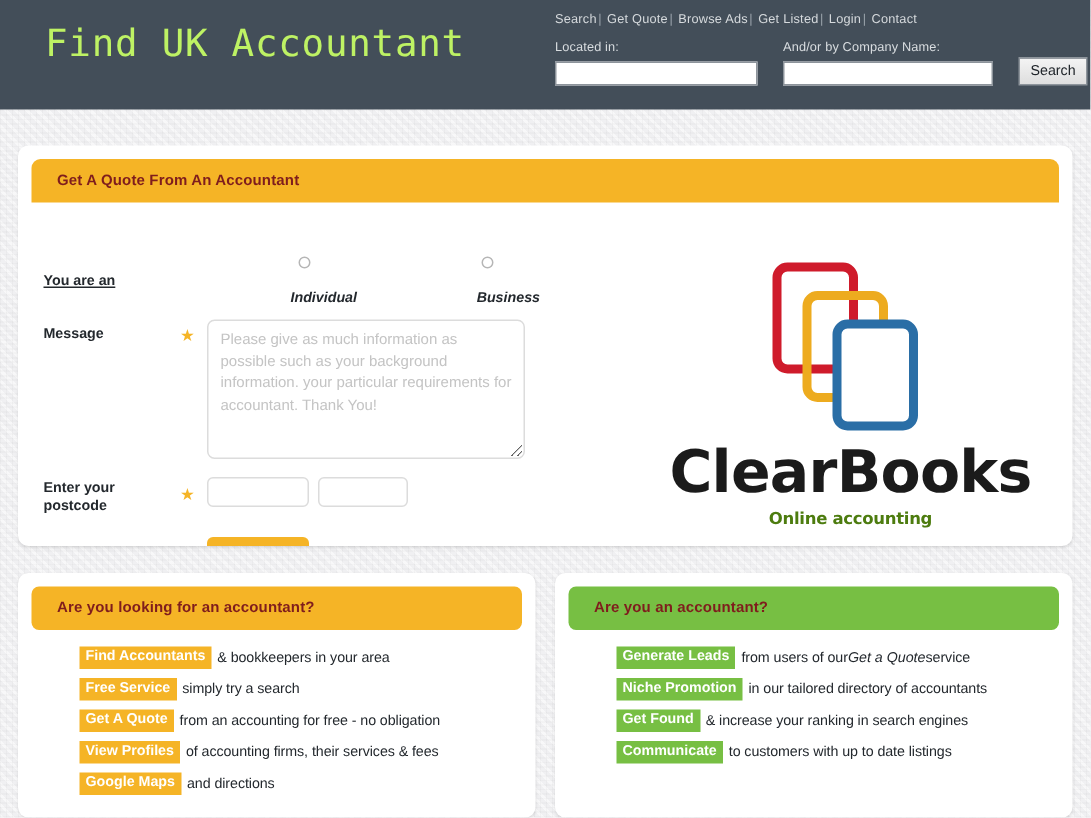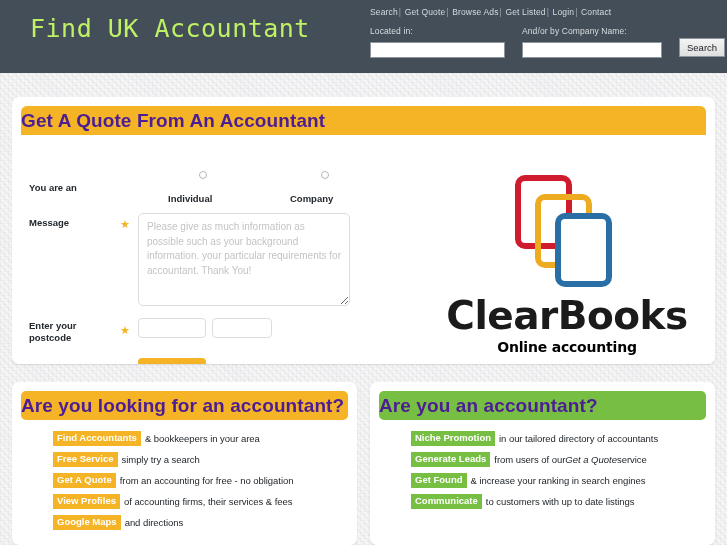--- a/index.html
+++ b/index.html
@@ -113,23 +113,24 @@
     left: 12px;
     top: 97px;
     width: 703px;
     height: 267px;
     overflow: hidden;
   }
 
   .panel-head {
     height: 29px;
     line-height: 29px;
-    color: #4c1d95;
-    font-size: 19px;
-    font-weight: bold;
+    color: #7f1d1d;
+    font-size: 10px;
+    font-weight: bold;
+    padding-left: 17px;
     letter-spacing: 0.1px;
   }
   .head-amber { background: #f5b426; }
   .head-green { background: #77bf43; }
 
   .quote-head {
     border-radius: 6px 6px 0 0;
     margin: 9px 9px 0 9px;
     height: 29px;
   }
@@ -143,35 +144,35 @@
 
   .form-label {
     position: absolute;
     left: 17px;
     font-size: 9.5px;
     font-weight: bold;
     color: #23282d;
     width: 72px;
     line-height: 1.25;
   }
-  .lbl-youarean { top: 47px; }
+  .lbl-youarean { top: 47px; text-decoration: underline; }
   .lbl-message  { top: 82px; }
   .lbl-postcode { top: 185px; }
 
   .req-star {
     position: absolute;
     left: 108px;
     color: #f5b426;
     font-size: 11px;
     line-height: 1;
   }
   .star-msg  { top: 84px; }
   .star-post { top: 190px; }
 
-  .radio-block { position: absolute; top: 36px; text-align: left; }
+  .radio-block { position: absolute; top: 36px; text-align: right; font-style: italic; }
   .rb-individual { left: 156px; width: 70px; }
   .rb-business   { left: 278px; width: 70px; }
 
   .radio-dot {
     display: block;
     width: 8px; height: 8px;
     margin: 0 auto 9px auto;
     border: 1px solid #b6b6b6;
     border-radius: 50%;
     background: #fff;
@@ -260,23 +261,23 @@
     font-family: "DejaVu Sans", sans-serif;
     font-size: 39px;
     font-weight: bold;
     color: #1b1b1b;
     letter-spacing: -0.5px;
     line-height: 1.1;
     margin-top: 2px;
   }
   .logo-sub {
     font-family: "DejaVu Sans", sans-serif;
-    font-size: 14px;
-    font-weight: bold;
-    color: #000000;
+    font-size: 11px;
+    font-weight: bold;
+    color: #4d7c0f;
     letter-spacing: -0.2px;
     margin-top: 1px;
   }
 
   
   .bottom-card {
     position: absolute;
     top: 382px;
     width: 345px;
     height: 163px;
@@ -370,21 +371,21 @@
 
     <div class="form-label lbl-youarean">You are an</div>
 
     <div class="radio-block rb-individual">
       <span class="radio-dot"></span>
       <span class="radio-text">Individual</span>
     </div>
 
     <div class="radio-block rb-business">
       <span class="radio-dot"></span>
-      <span class="radio-text">Company</span>
+      <span class="radio-text">Business</span>
     </div>
 
     <div class="form-label lbl-message">Message</div>
     <span class="req-star star-msg">★</span>
 
     <textarea class="msg-textarea" placeholder="Please give as much information as possible such as your background information. your particular requirements for accountant. Thank You!" style=""></textarea>
 
     <div class="form-label lbl-postcode">Enter your postcode</div>
     <span class="req-star star-post">★</span>
 
@@ -432,30 +433,30 @@
     </li>
   </ul>
   <div class="bottom-links">&nbsp;</div>
 </div>
 
 <div class="card bottom-card bc-right">
   <div class="panel-head head-green bp-head">Are you an accountant?</div>
 
   <ul class="feature-list">
     <li class="feature-item">
-      <span class="feat-tag tag-green">Niche Promotion</span>
-      <span class="feat-rest">in our tailored directory of accountants</span>
-    </li>
-    <li class="feature-item">
       <span class="feat-tag tag-green">Generate Leads</span>
       <span class="feat-rest">from users of our </span>
         <i>Get a Quote</i>
         <span class="feat-rest"> service</span>
     </li>
     <li class="feature-item">
+      <span class="feat-tag tag-green">Niche Promotion</span>
+      <span class="feat-rest">in our tailored directory of accountants</span>
+    </li>
+    <li class="feature-item">
       <span class="feat-tag tag-green">Get Found</span>
       <span class="feat-rest">&amp; increase your ranking in search engines</span>
     </li>
     <li class="feature-item">
       <span class="feat-tag tag-green">Communicate</span>
       <span class="feat-rest">to customers with up to date listings</span>
     </li>
   </ul>
   <div class="bottom-links">&nbsp;</div>
 </div>

